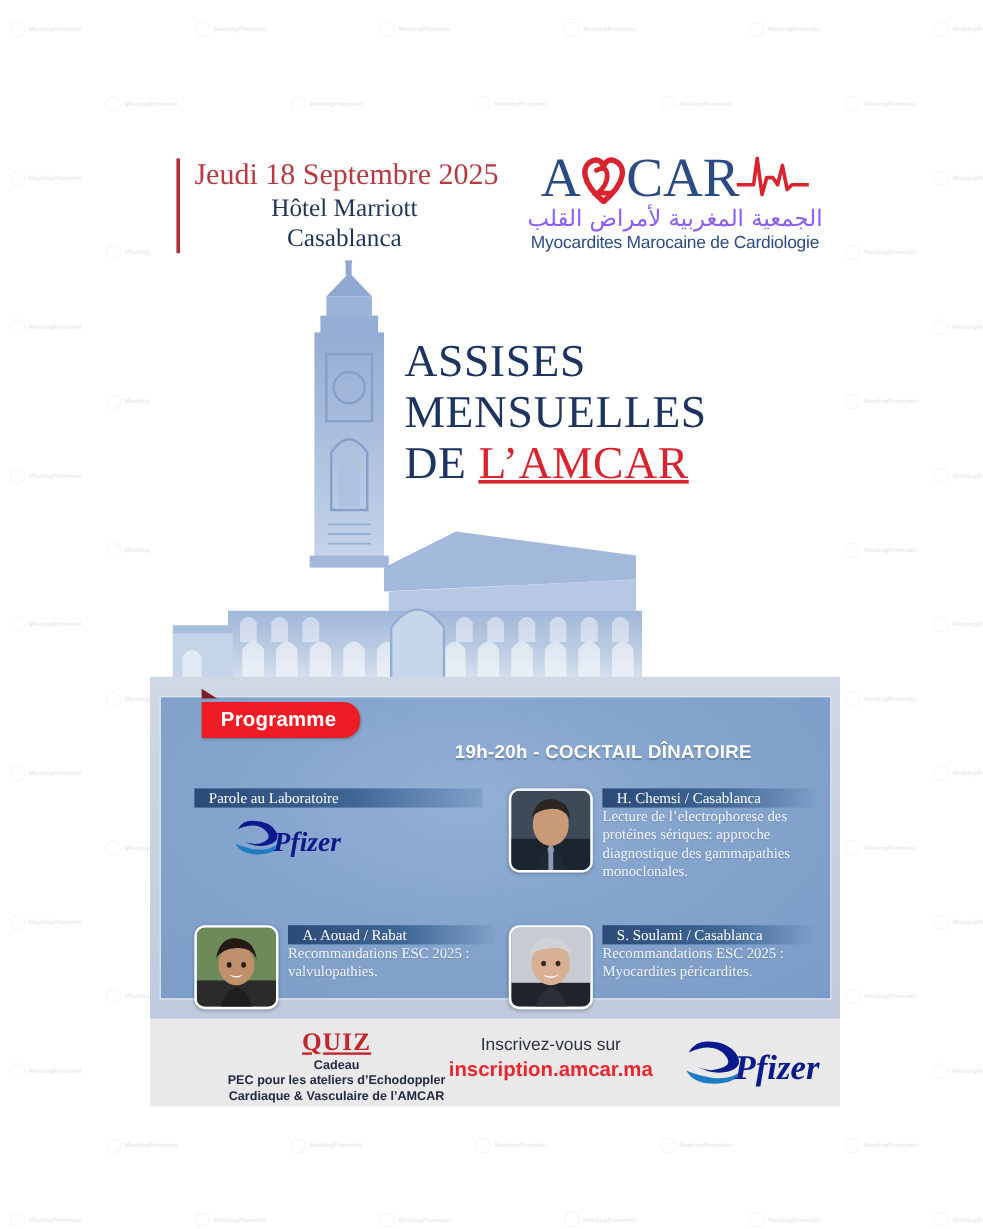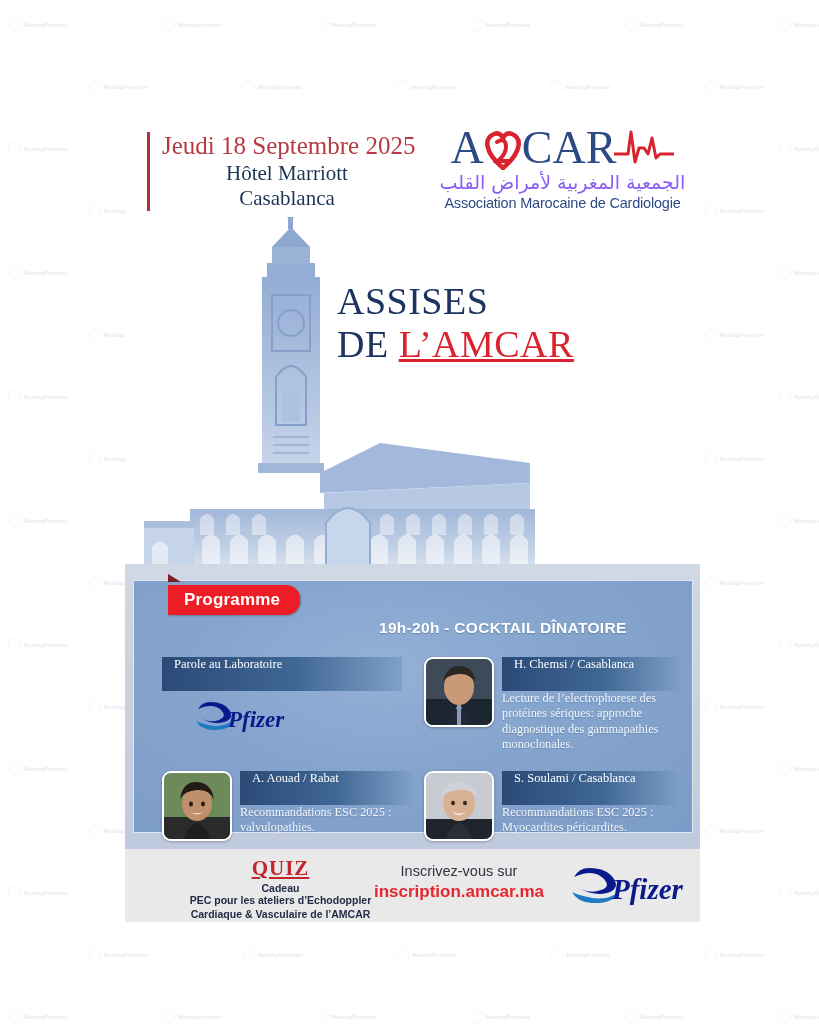--- a/index.html
+++ b/index.html
@@ -234,22 +234,23 @@
     font-weight: bold;
     color: #ffffff;
     letter-spacing: 0.3px;
     text-shadow: 0 1px 1px rgba(40,60,90,0.35);
   }
 
   
   .lab-block { position:absolute; left: 28px; top: 76px; width: 240px; }
   .namebar {
     background: linear-gradient(90deg,#2b4a78 0%, #3f6694 55%, #7fa0c9 100%);
-    height: 34px;
+    height: 16px;
     display: flex;
+    align-items: center;
     padding-left: 12px;
     box-sizing: border-box;
   }
   .namebar span {
     font-family: "Liberation Serif", serif;
     font-size: 12.5px;
     color: #ffffff;
   }
   .pfizer-sm { margin-top: 10px; margin-left: 28px; }
 
@@ -810,25 +811,26 @@
           </svg>
         </span>
         <span class="car-letters">CAR</span>
         <span class="ecg">
           <svg width="60" height="40" viewBox="0 0 60 40">
             <path d="M0 26 L10 26 L14 26 L17 4 L21 34 L25 20 L30 20 L34 26 L38 10 L42 30 L46 26 L60 26" fill="none" stroke="#d9232e" stroke-width="3" stroke-linejoin="round" stroke-linecap="round"></path>
           </svg>
         </span>
       </div>
       <div class="amcar-arabic">الجمعية المغربية لأمراض القلب</div>
-      <div class="amcar-sub">Association Marocaine de Cardiologie</div>
+      <div class="amcar-sub">Myocardites Marocaine de Cardiologie</div>
     </div>
 
     <div class="main-title">
       <div>ASSISES</div>
+      <div>MENSUELLES</div>
       <div><span>DE </span><span class="hl">L’AMCAR</span></div>
     </div>
   </div>
 
   <div class="prog-outer">
     <div class="prog-inner">
 
       <div class="ribbon-notch"></div>
       <div class="ribbon">
         <span class="ribbon-label">Programme</span>

